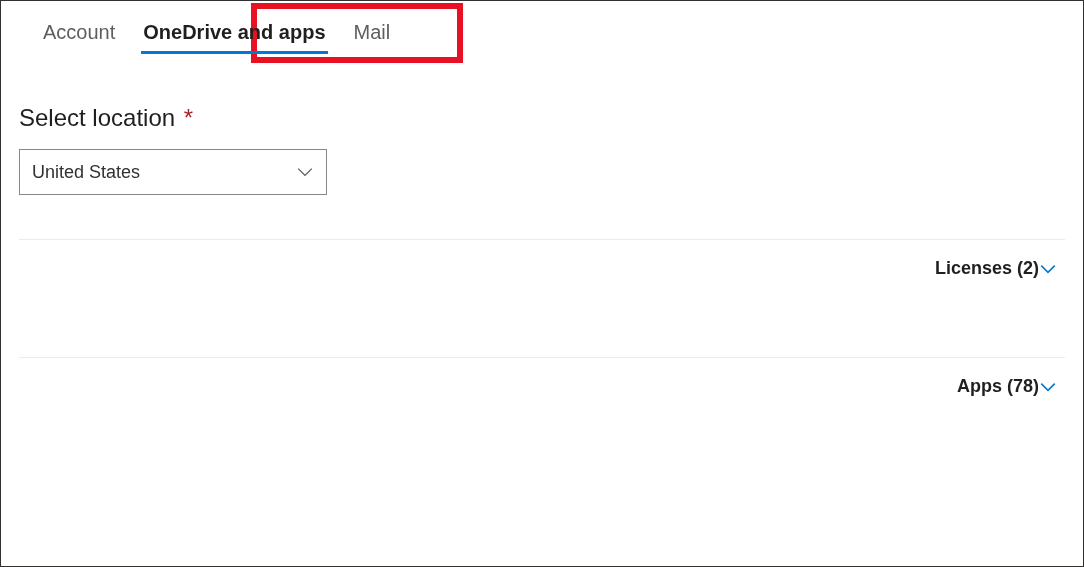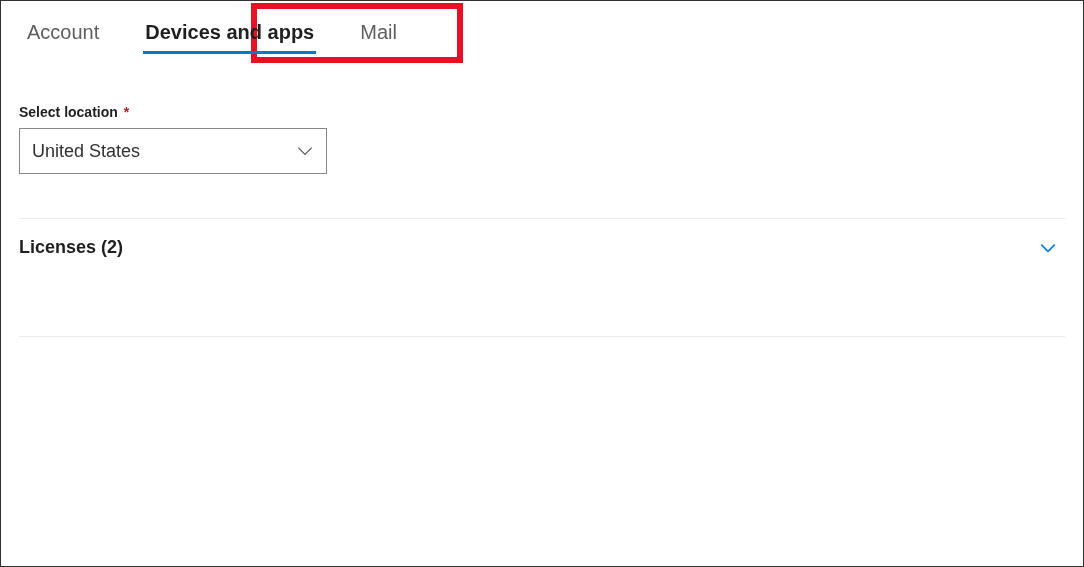--- a/index.html
+++ b/index.html
@@ -15,22 +15,22 @@
     .container {
       width: 1084px;
       height: 567px;
       border: 1px solid #323130;
       position: relative;
       padding: 0;
       background: #ffffff;
     }
     .tabs {
       display: flex;
-      gap: 42px;
-      padding: 20px 18px 0 24px;
+      gap: 24px;
+      padding: 20px 18px 0 40px;
       align-items: flex-end;
     }
     .tab {
       font-size: 20px;
       color: #605e5c;
       padding: 0 2px 10px 2px;
       cursor: pointer;
       position: relative;
       font-weight: 400;
     }
@@ -50,24 +50,24 @@
     .highlight-box {
       border: 6px solid #e81123;
       position: absolute;
       padding: 0;
       pointer-events: none;
     }
     .content {
       padding: 50px 18px 0 18px;
     }
     .field-label {
-      font-size: 14px;
-      font-weight: 700;
+      font-size: 24px;
+      font-weight: 400;
       color: #201f1e;
-      margin-bottom: 8px;
+      margin-bottom: 17px;
     }
     .required {
       color: #a4262c;
       margin-left: 2px;
     }
     .select-box {
       width: 308px;
       height: 46px;
       border: 1px solid #8a8886;
       display: flex;
@@ -85,21 +85,21 @@
       flex-shrink: 0;
     }
     .divider {
       height: 1px;
       background: #edebe9;
       margin: 44px 0 0 0;
     }
     .accordion {
       display: flex;
       align-items: center;
-      justify-content: space-between;
+      justify-content: flex-end;
       padding: 18px 8px 18px 0;
       cursor: pointer;
     }
     .accordion-title {
       font-size: 18px;
       font-weight: 600;
       color: #201f1e;
     }
     .chevron-blue {
       color: #0078d4;
@@ -117,21 +117,21 @@
 
 <div class="container">
 
   <div class="highlight-box" style="top:2px; left:250px; width:212px; height:60px;"></div>
 
   <div class="tabs">
     <div class="tab">
       <span>Account</span>
     </div>
     <div class="tab active">
-      <span>Devices and apps</span>
+      <span>OneDrive and apps</span>
     </div>
     <div class="tab">
       <span>Mail</span>
     </div>
   </div>
 
   <div class="content">
 
     <div class="field-label">
       <span>Select location</span>
@@ -153,15 +153,24 @@
         <span>(2)</span>
       </div>
       <svg class="chevron chevron-blue" viewBox="0 0 16 16" width="22" height="22" fill="none" stroke="#0078d4" stroke-width="1.4">
         <path d="M2 5 L8 11 L14 5"></path>
       </svg>
     </div>
 
     <div class="accordion-gap"></div>
     <div class="divider2"></div>
 
+    <div class="accordion">
+      <div class="accordion-title">
+        <span>Apps</span>
+        <span>(78)</span>
+      </div>
+      <svg class="chevron chevron-blue" viewBox="0 0 16 16" width="22" height="22" fill="none" stroke="#0078d4" stroke-width="1.4">
+        <path d="M2 5 L8 11 L14 5"></path>
+      </svg>
+    </div>
 
   </div>
 </div>
 
 </body></html>

